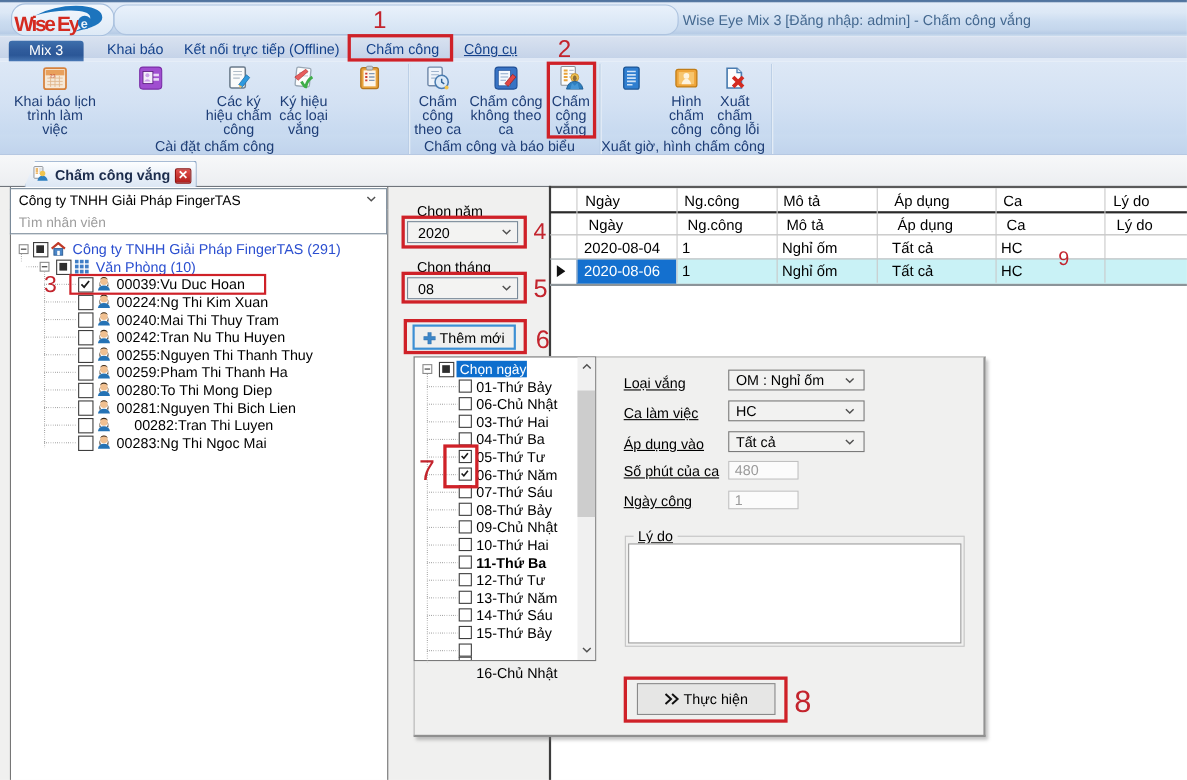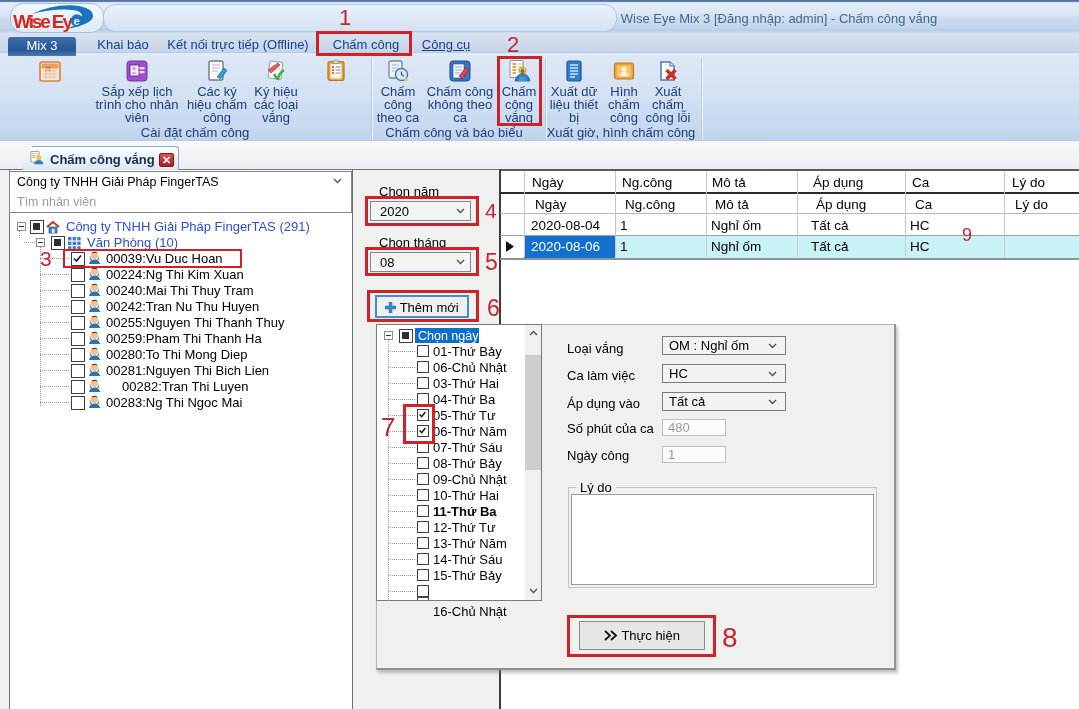--- a/index.html
+++ b/index.html
@@ -42,21 +42,21 @@
   .cbs{position:absolute;width:12px;height:12px;border:1.4px solid #3e3e3e;background:#fff;box-sizing:border-box;}
   .exp{position:absolute;width:9px;height:9px;border:1px solid #8c8c8c;background:#fff;box-sizing:border-box;}
   .exp:after{content:"";position:absolute;left:1px;top:3px;width:5px;height:1px;background:#333;}
   .blue{color:#2b4fd0;}
   .vline{position:absolute;width:1px;background:#c9c9c9;}
   .gtxt{position:absolute;font-size:13.5px;color:#000;white-space:nowrap;}
   #popup{left:376px;top:324px;width:520px;height:346px;background:#f0f0ef;
     border:1px solid #b5b5b5;border-right:2px solid #939393;border-bottom:2px solid #8f8f8f;
     box-shadow:2px 3px 3px rgba(120,120,120,0.45);box-sizing:border-box;}
   #daybox{left:376px;top:324px;width:166px;height:277px;background:#fff;border:1px solid #7a7a7a;box-sizing:border-box;}
-  .fl{position:absolute;font-size:13px;color:#000;white-space:nowrap;}
+  .fl{position:absolute;font-size:13px;color:#000;white-space:nowrap;text-decoration:underline;}
   .fcombo{position:absolute;left:662px;width:124px;height:19px;background:#f2f2f1;border:1px solid #7a7a7a;box-sizing:border-box;font-size:13px;color:#000;padding:1px 0 0 6px;}
   .ftext{position:absolute;left:662px;width:64px;height:17px;background:#fbfbfb;border:1px solid #c0c0c0;box-sizing:border-box;font-size:13px;color:#9b9b9b;padding:0 0 0 5px;}
   .dotv{position:absolute;width:1px;background-image:linear-gradient(to bottom,#9a9a9a 1px,transparent 1px);background-size:1px 2px;}
   .doth{position:absolute;height:1px;background-image:linear-gradient(to right,#9a9a9a 1px,transparent 1px);background-size:2px 1px;}
 </style>
 </head>
 <body>
 
 <div class="abs" id="titlebar"></div>
 <div class="abs" id="qat"></div>
@@ -84,31 +84,31 @@
 <div class="gsep" style="left:371px;"></div>
 <div class="gsep" style="left:545px;"></div>
 <div class="gsep" style="left:701px;"></div>
 <div class="rbtn" style="left:5px;width:90px;">
 <div style="height:24px;"><svg width="24" height="24" viewBox="0 0 24 24">
 <rect x="2" y="3" width="20" height="19" rx="2" fill="#f6e9d8" stroke="#d6813c" stroke-width="1.6"></rect>
 <rect x="3.5" y="4.5" width="17" height="5" fill="#e8a05c"></rect>
 <text x="7" y="12" font-size="5" fill="#b33">23</text>
 <path d="M5 12h14M5 15h14M5 18h14M8 10v10M12 10v10M16 10v10" stroke="#e0b68c" stroke-width="0.8"></path>
 </svg></div>
+<div style="margin-top:2px;">Khai báo lịch<br>trình làm<br>việc</div>
   </div>
 <div class="rbtn" style="left:92px;width:90px;">
 <div style="height:24px;"><svg width="24" height="24" viewBox="0 0 24 24">
 <rect x="2" y="2" width="20" height="20" rx="3" fill="#a04ed0" stroke="#7b2fa8" stroke-width="1"></rect>
 <rect x="5" y="6" width="9" height="11" fill="#f3ecfa" stroke="#5d2280" stroke-width="0.8"></rect>
 <circle cx="9" cy="9.5" r="1.8" fill="#caa2e8"></circle>
 <path d="M6 15 q3-4 6 0z" fill="#caa2e8"></path>
 <rect x="14.5" y="8" width="5" height="2.4" fill="#e8d7f6"></rect>
 <rect x="14.5" y="12" width="5" height="2.4" fill="#e8d7f6"></rect>
 </svg></div>
-<div style="margin-top:2px;">Sắp xếp lịch<br>trình cho nhân<br>viên</div>
   </div>
 <div class="rbtn" style="left:172px;width:90px;">
 <div style="height:24px;"><svg width="24" height="24" viewBox="0 0 24 24">
 <rect x="4" y="2" width="14" height="19" rx="1.5" fill="#fbfbfb" stroke="#6a7b8c" stroke-width="1.4"></rect>
 <path d="M7 6h8M7 9h8M7 12h6" stroke="#b0bcc8" stroke-width="1"></path>
 <path d="M12 18 L19 9 L22 11.5 L15 20.5 z" fill="#2e9ae0" stroke="#1c6ea8" stroke-width="0.7"></path>
 <path d="M12 18 l1.2 3 l2-1.4z" fill="#f0c060"></path>
 </svg></div>
 <div style="margin-top:2px;">Các ký<br>hiệu chấm<br>công</div>
   </div>
@@ -159,21 +159,20 @@
 <path d="M8 22 q1.5-7 7.5-7 q6 0 7.5 7z" fill="#2e7fc0" stroke="#1c5a90" stroke-width="0.8"></path>
 <path d="M13 16.5 l2.5 2.5 l2.5-2.5 l1.5 5.5 h-8z" fill="#4596d6"></path>
 </svg></div>
 <div style="margin-top:2px;">Chấm<br>công<br>vắng</div>
   </div>
 <div class="rbtn" style="left:529px;width:90px;">
 <div style="height:24px;"><svg width="24" height="24" viewBox="0 0 24 24">
 <rect x="5" y="2" width="14" height="20" rx="2" fill="#2f7ed0" stroke="#1c5696" stroke-width="1.2"></rect>
 <path d="M8 6h8M8 9h8M8 12h8M8 15h8M8 18h5" stroke="#cfe2f6" stroke-width="1.5"></path>
 </svg></div>
-<div style="margin-top:2px;">Xuất dữ<br>liệu thiết<br>bị</div>
   </div>
 <div class="rbtn" style="left:579px;width:90px;">
 <div style="height:24px;"><svg width="24" height="24" viewBox="0 0 24 24">
 <rect x="2.5" y="4" width="19" height="16" rx="2" fill="#efa53a" stroke="#c07d18" stroke-width="1.2"></rect>
 <rect x="5" y="6.5" width="14" height="11" fill="#f7c56e"></rect>
 <circle cx="12" cy="10" r="2.6" fill="#fdf3e0"></circle>
 <path d="M7.5 17.5 q1.5-5 4.5-5 q3 0 4.5 5z" fill="#fdf3e0"></path>
 </svg></div>
 <div style="margin-top:2px;">Hình<br>chấm<br>công</div>
   </div>

